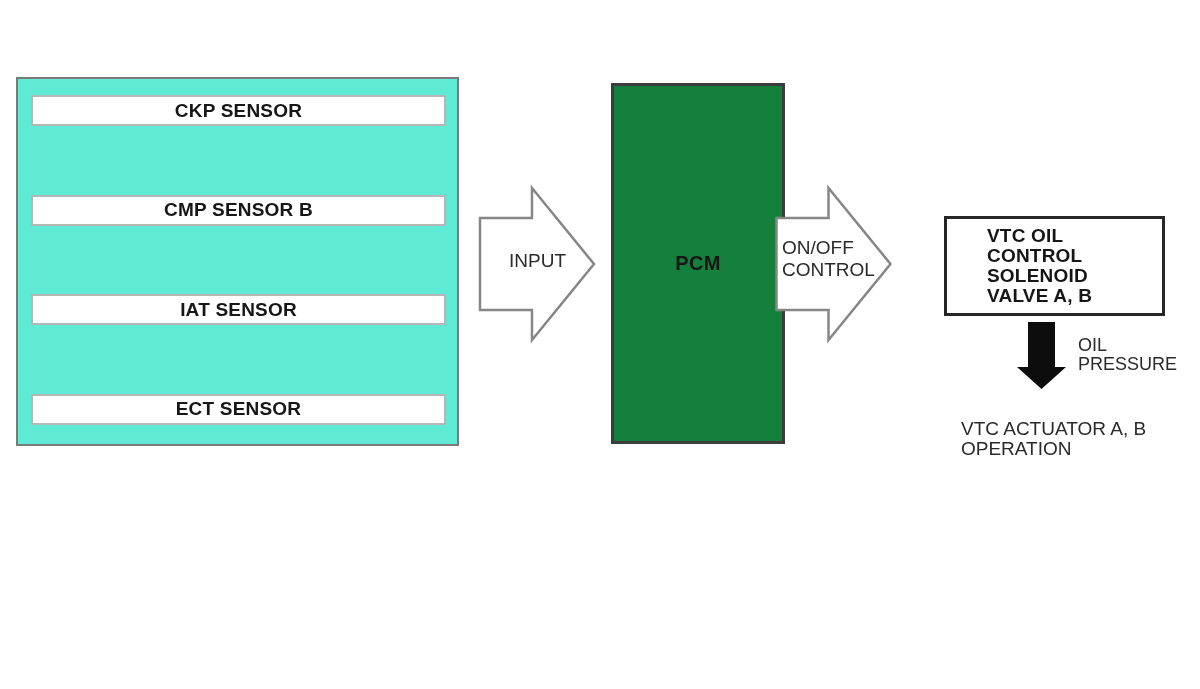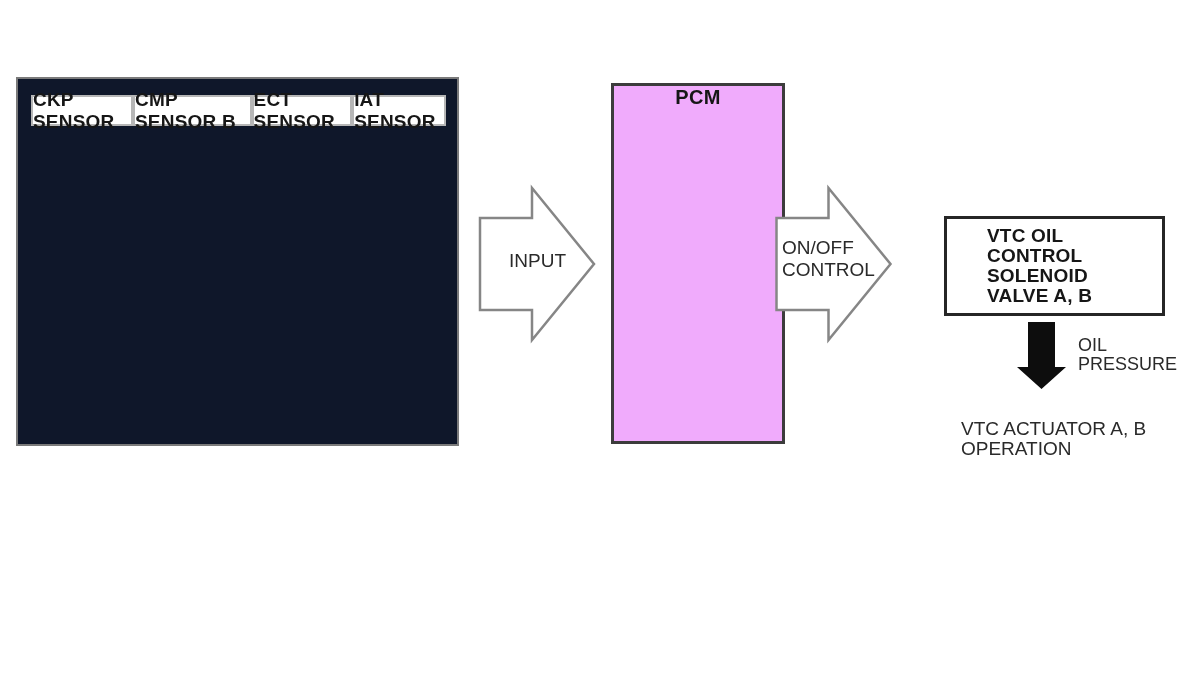--- a/index.html
+++ b/index.html
@@ -16,23 +16,23 @@
     color: #1c1c1c;
   }
   .abs { position: absolute; }
 
   
   .sensor-panel {
     left: 16px; top: 77px;
     width: 443px; height: 369px;
     border: 2px solid var(--panel_border, #7a7a7a);
     box-sizing: border-box;
-    background: #0f172a;
+    background: #5eead4;
     display: flex;
-    flex-direction: row;
+    flex-direction: column;
     justify-content: space-between;
     padding: 16px 11px 19px 13px;
   }
   .sensor-row {
     height: 31px;
     border: 2px solid var(--sensor_border, #b6b6b6);
     box-sizing: border-box;
     background: #ffffff;
     display: flex;
     align-items: center;
@@ -62,23 +62,23 @@
     left: 7px; top: 51px;
     line-height: 22px;
   }
 
   
   .pcm-box {
     left: 611px; top: 83px;
     width: 174px; height: 361px;
     border: 3px solid var(--pcm_border, #3c3c3c);
     box-sizing: border-box;
-    background: #f0abfc;
+    background: #15803d;
     display: flex;
-    align-items: flex-start;
+    align-items: center;
     justify-content: center;
     font-weight: 700;
     font-size: 20px;
     letter-spacing: 0.3px;
     color: var(--text_bold, #161616);
   }
 
   
   .vtc-box {
     left: 944px; top: 216px;
@@ -115,24 +115,24 @@
 <body>
 
 <div class="abs sensor-panel">
   <div class="sensor-row">
     <span>CKP SENSOR</span>
   </div>
   <div class="sensor-row">
     <span>CMP SENSOR B</span>
   </div>
   <div class="sensor-row">
-    <span>ECT SENSOR</span>
+    <span>IAT SENSOR</span>
   </div>
   <div class="sensor-row">
-    <span>IAT SENSOR</span>
+    <span>ECT SENSOR</span>
   </div>
 </div>
 
 <div class="abs arrow-wrap" style="left:479px; top:186px; width:117px; height:156px;">
   <svg class="block-arrow" width="117" height="156" viewBox="0 0 117 156">
     <polygon points="1,32 53,32 53,2 115,78 53,154 53,124 1,124" fill="#ffffff" stroke="#868686" stroke-width="2.5" stroke-linejoin="miter"></polygon>
   </svg>
   <span class="arrow-label input-label">INPUT</span>
 </div>
 

